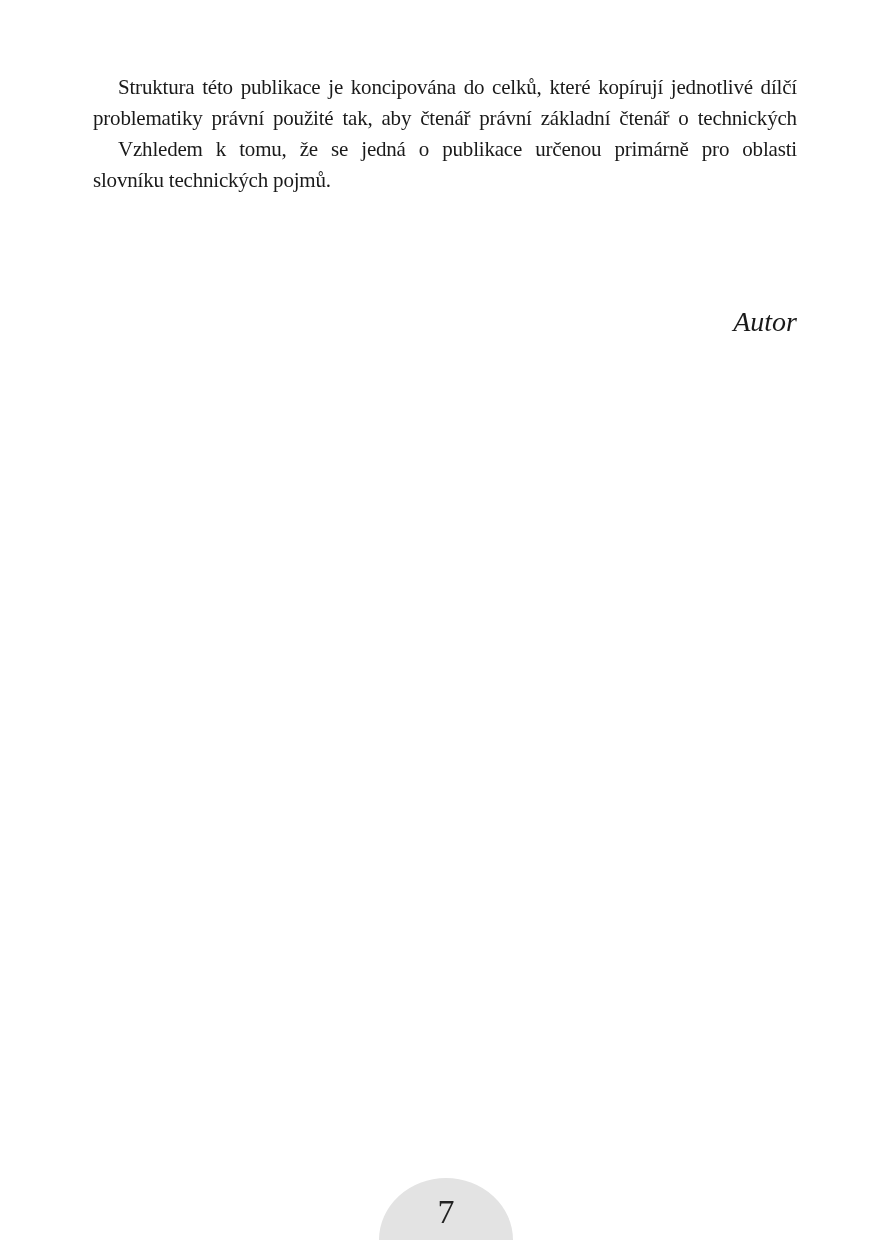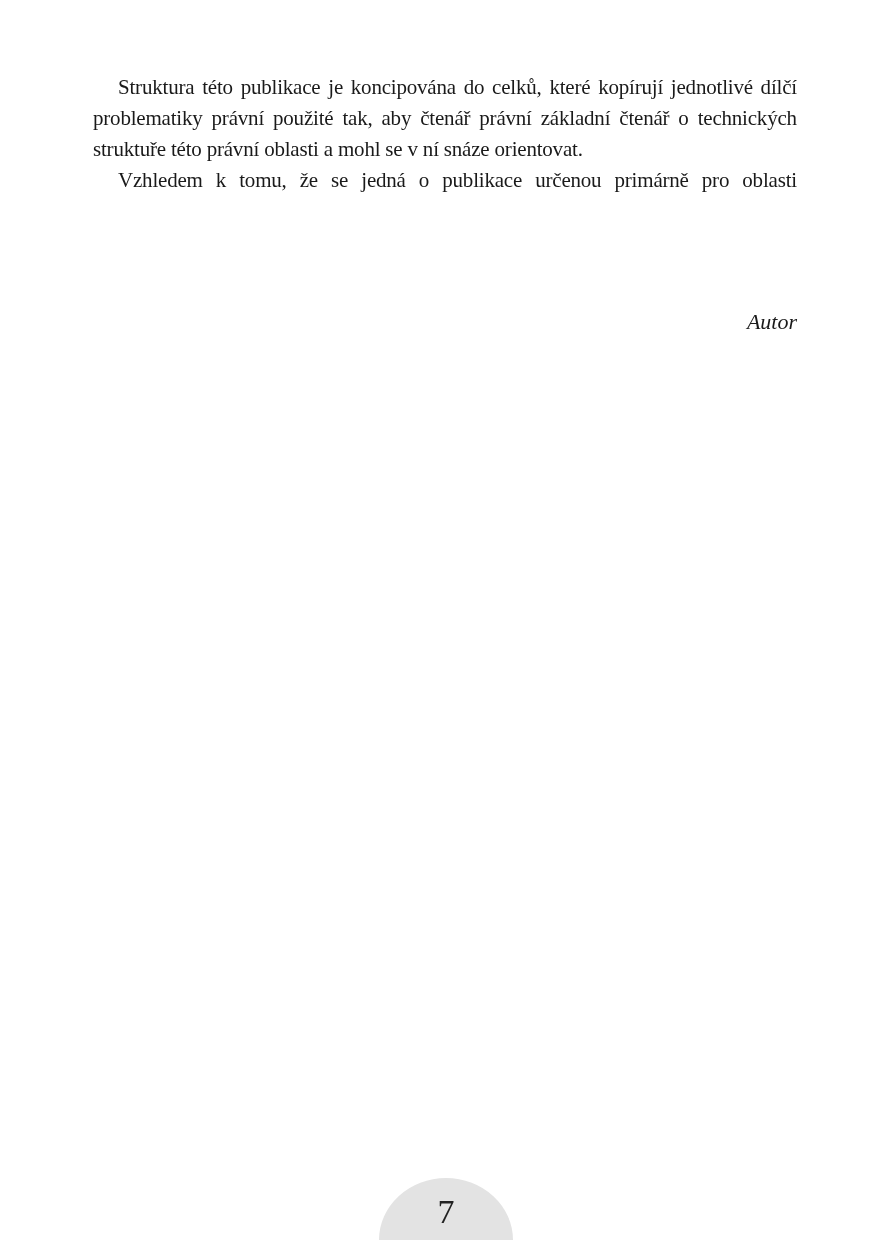--- a/index.html
+++ b/index.html
@@ -22,21 +22,21 @@
     letter-spacing: -0.2px;
   }
   .line { height: 31px; }
   .jline { display: flex; justify-content: space-between; }
   .indent { padding-left: 25px; }
   .signature {
     position: absolute;
     top: 306px;
     right: 77px;
     font-style: italic;
-    font-size: 22px;
+    font-size: 28px;
     line-height: 31px;
   }
   .dateline {
     position: absolute;
     top: 346px;
     right: 77px;
     font-size: 21px;
     line-height: 31px;
   }
   .page-number-tab {
@@ -83,37 +83,37 @@
           <span>použité</span>
           <span>tak,</span>
           <span>aby</span>
           <span>čtenář</span>
           <span>právní</span>
           <span>základní</span>
           <span>čtenář</span>
           <span>o</span>
           <span>technických</span>
         </div>
-      <div class="line">struktuře této právní oblasti a mohl se v ní snáze orientovat.</div>
     </div>
     <div class="para">
       <div class="line jline indent">
           <span>Vzhledem</span>
           <span>k</span>
           <span>tomu,</span>
           <span>že</span>
           <span>se</span>
           <span>jedná</span>
           <span>o</span>
           <span>publikace</span>
           <span>určenou</span>
           <span>primárně</span>
           <span>pro</span>
           <span>oblasti</span>
         </div>
+      <div class="line">slovníku technických pojmů.</div>
     </div>
   </div>
 
   <div class="signature">Autor</div>
 
 
   <div class="page-number-tab">
     <span class="page-number">7</span>
   </div>
 

